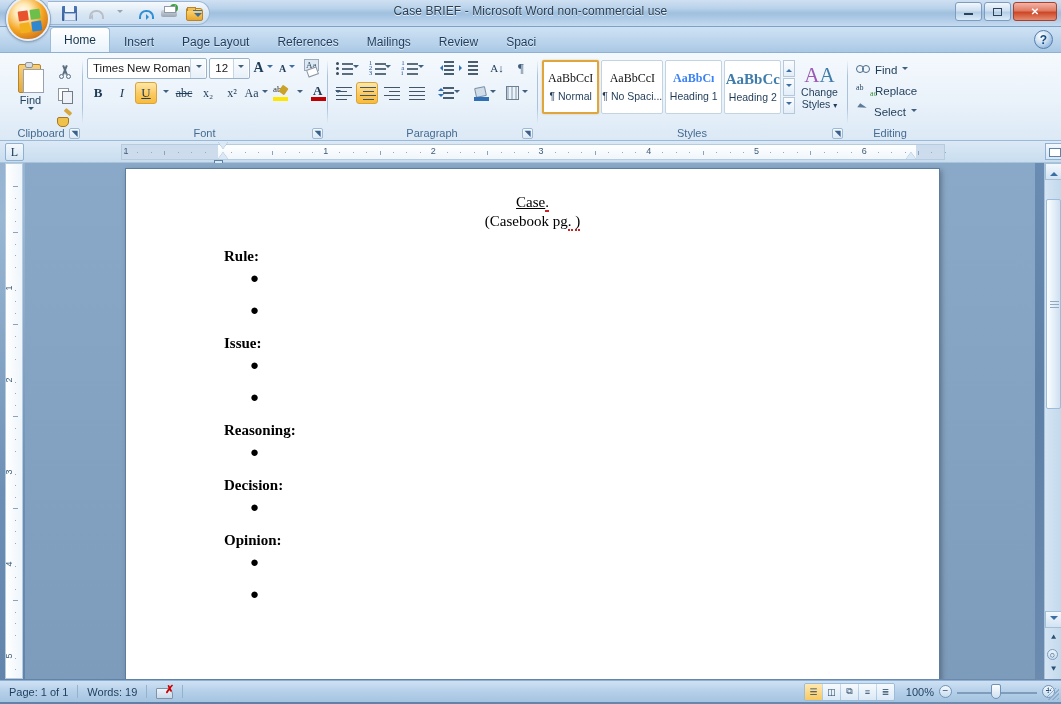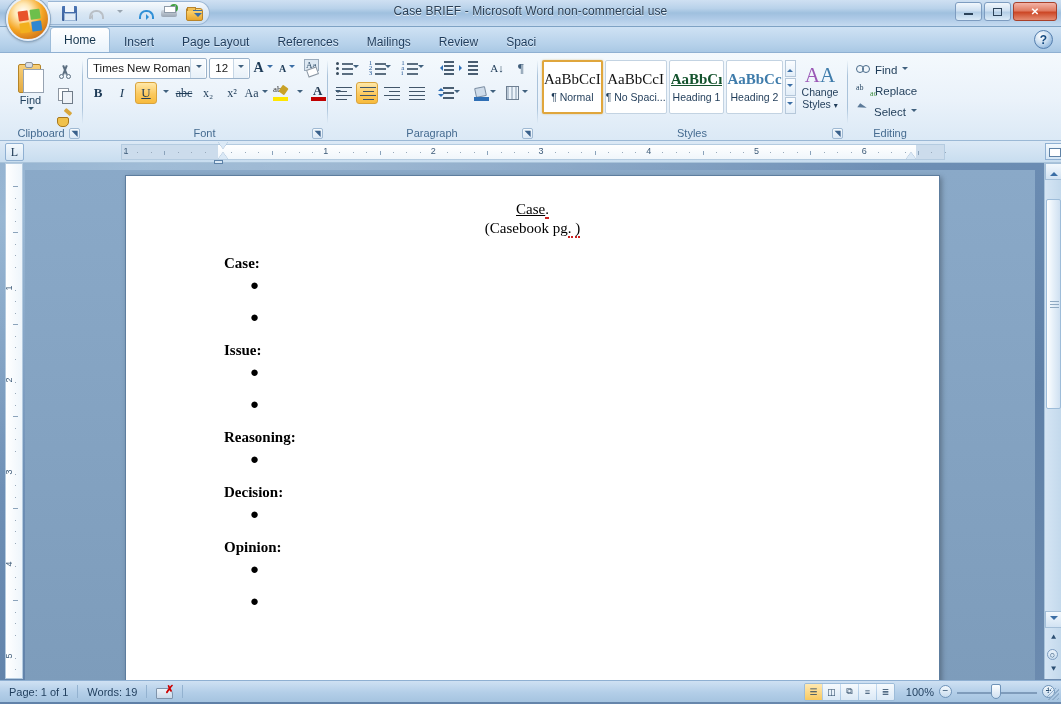--- a/index.html
+++ b/index.html
@@ -242,23 +242,23 @@
     repeating-linear-gradient(to right,#b8c6d4 0 2px,transparent 2px 4px);}
 
   
   .g-styles { width:310px; }
   .style-row { display:flex; align-items:stretch; gap:2px; padding-top:3px; }
   .style-item {
     width:68px; height:54px; border:1px solid #c3d3e2; border-radius:2px; background:#fff;
     display:flex; flex-direction:column; align-items:center; justify-content:center; cursor:pointer;
   }
   .style-item.sel { border:2px solid #e0a63c; box-shadow:inset 0 0 0 1px #fff, 0 0 2px rgba(200,150,40,.5); }
-  .style-item .sample { font-family:"Liberation Serif",serif; font-size:15px; color:#111; line-height:1.1; white-space:nowrap; overflow:hidden; }
+  .style-item .sample { font-family:"Liberation Serif",serif; font-size:12px; color:#111; line-height:1.1; white-space:nowrap; overflow:hidden; }
   .style-item .sname { font-size:10.5px; color:#1f3b58; margin-top:4px; white-space:nowrap; overflow:hidden; max-width:66px;}
-  .style-item.h1 .sample{ color:#14532d; font-weight:bold;text-decoration:underline; }
+  .style-item.h1 .sample{ color:#3b82f6; font-weight:bold; }
   .style-item.h2 .sample{ color:#3f7cab; font-weight:bold; font-size:15px; }
   .style-scroll { display:flex; flex-direction:column; width:14px; gap:1px; }
   .ssb { flex:1; border:1px solid #b6c8da; background:linear-gradient(#fbfdff,#e3eef8); display:flex;align-items:center;justify-content:center; cursor:pointer;}
   .ssb div{width:0;height:0;border:3px solid transparent;}
   .change-styles { width:54px; display:flex; flex-direction:column; align-items:center; justify-content:center; cursor:pointer; padding-top:2px;}
   .ic-changestyles{ font-family:"Liberation Serif",serif; font-size:21px; line-height:21px; }
   .ic-changestyles .a1{color:#9b59b6;} .ic-changestyles .a2{color:#3f7cab;}
   .cs-lbl{font-size:10.5px;color:#1f3b58;text-align:center;line-height:1.15;}
 
   
@@ -315,21 +315,21 @@
     position:absolute; left:5px; top:163px; width:18px; height:516px;
     background: linear-gradient(to right,#ffffff,#eef5fb);
     border:1px solid #b4cbe0;
   }
   .vruler .vtick{position:absolute;left:7px;width:5px;height:1px;background:#8ba3bb;}
   .vruler .vdot{position:absolute;left:9px;width:1px;height:1px;background:#9ab;}
   .vruler .vnum{position:absolute;left:3px;font-size:9px;color:#3c5a78;transform:rotate(-90deg) translateX(-50%);transform-origin:left center;}
 
   
   .docarea {
-    position:absolute; left:25px; top:170px; width:1010px; height:516px;
+    position:absolute; left:25px; top:163px; width:1010px; height:516px;
     background: linear-gradient(to bottom,#8aa9c8,#7d9cbb);
     overflow:hidden;
   }
   .page {
     position:absolute; left:100px; top:5px; width:815px; height:520px;
     background:#fff; border:1px solid #5d7d9e;
     box-shadow: 2px 2px 5px rgba(0,0,0,.28);
   }
   .page-inner { position:absolute; left:0; right:0; top:0; padding:24px 96px 0 96px; }
   .doc-title {
@@ -885,21 +885,21 @@
 
   <div class="docarea">
     <div class="page">
       <div class="page-inner">
         <div class="doc-title">
           <div><span class="u">Case</span><span class="squig">.</span></div>
           <div><span>(Casebook pg</span><span class="squig">. )</span></div>
         </div>
         <div class="doc-body" id="doc-body">
             <div class="sec">
-              <div class="head">Case:</div>
+              <div class="head">Rule:</div>
               <div class="bullet">●</div>
             </div>
             <div class="sec">
               <div class="bullet">●</div>
             </div>
             <div class="sec">
               <div class="head">Issue:</div>
               <div class="bullet">●</div>
             </div>
             <div class="sec">

